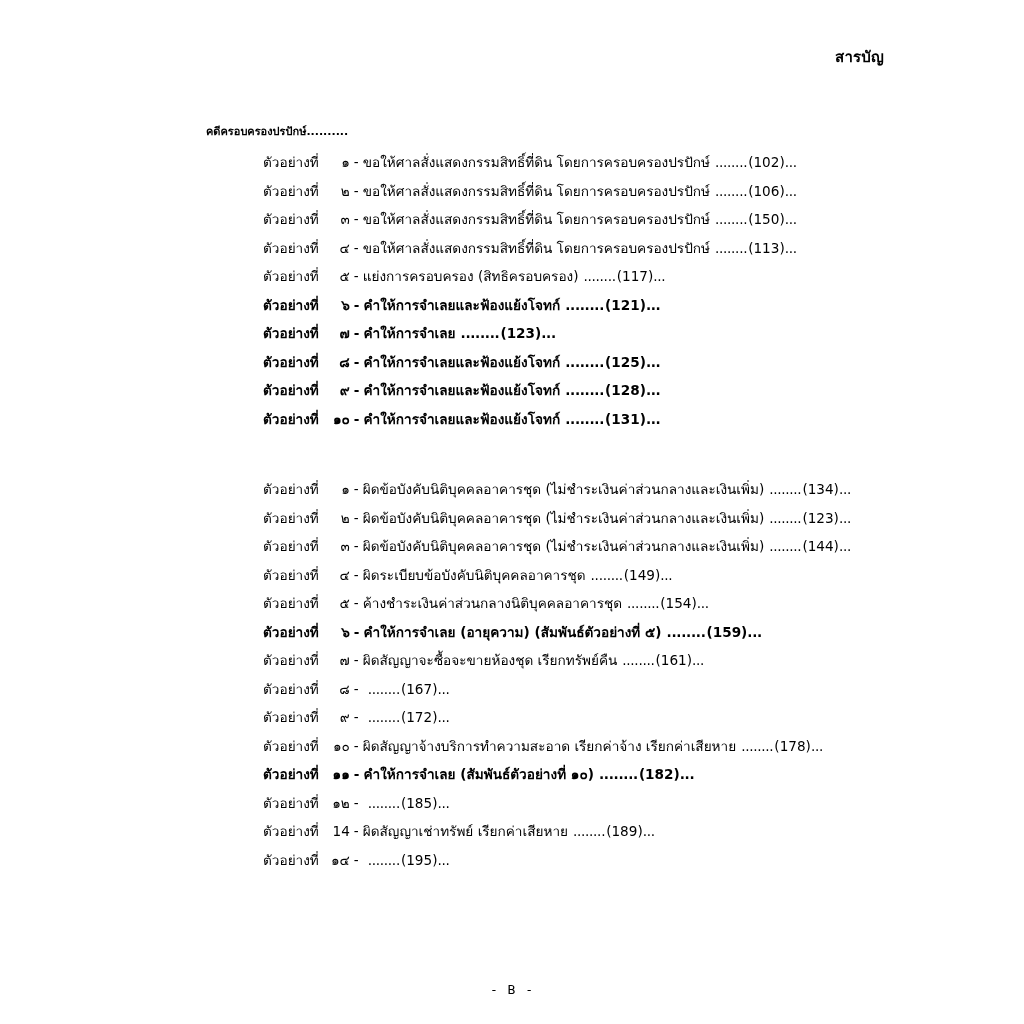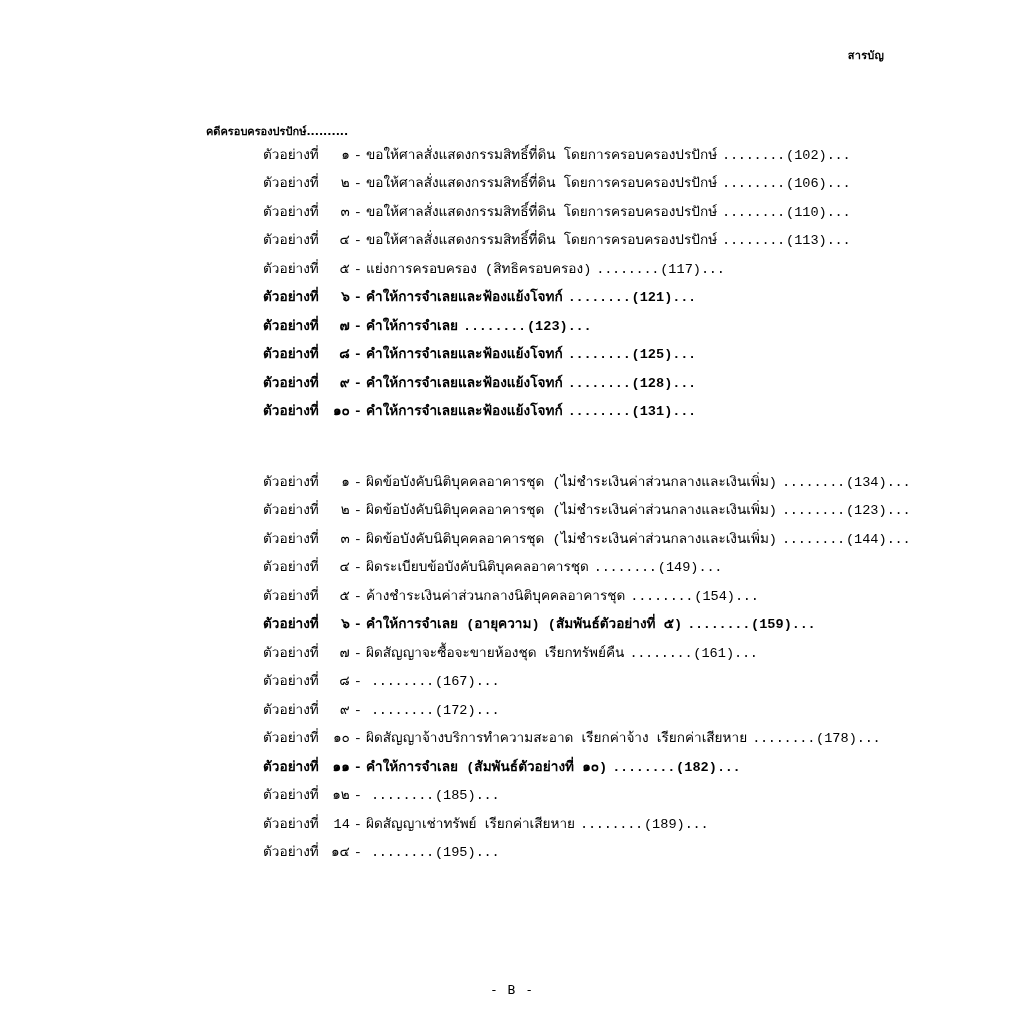--- a/index.html
+++ b/index.html
@@ -22,21 +22,21 @@
     inset: 0;
     width: 1024px;
     height: 1024px;
   }
 
   
   .running-header {
     position: absolute;
     top: 50px;
     right: 140px;
-    font-size: 11px;
+    font-size: 15px;
     font-weight: bold;
     letter-spacing: 0.2px;
     line-height: 1;
     white-space: nowrap;
   }
 
   
   .content {
     position: absolute;
     top: 126px;
@@ -61,27 +61,26 @@
   }
 
   .entry-list {
     margin: 0;
     padding: 0;
     list-style: none;
   }
 
   .entry {
     display: flex;
-    align-items: flex-start;
+    align-items: center;
     padding-left: 57px;
     font-size: 13.6px;
     line-height: 1.0;
     height: 28.5px;
     white-space: nowrap;
-    font-family: Liberation Mono, monospace;
   }
 
   .entry.bold {
     font-weight: bold;
   }
 
   .entry-label {
     flex: 0 0 auto;
   }
 
@@ -160,21 +159,21 @@
             <span class="entry-leader">........</span>
             <span class="entry-page">(106)</span>
             <span class="entry-tail">...</span>
           </li>
           <li class="entry">
             <span class="entry-label">ตัวอย่างที่</span>
             <span class="entry-num">๓</span>
             <span class="entry-dash">-</span>
             <span class="entry-text">ขอให้ศาลสั่งแสดงกรรมสิทธิ์ที่ดิน โดยการครอบครองปรปักษ์</span>
             <span class="entry-leader">........</span>
-            <span class="entry-page">(110)</span>
+            <span class="entry-page">(150)</span>
             <span class="entry-tail">...</span>
           </li>
           <li class="entry">
             <span class="entry-label">ตัวอย่างที่</span>
             <span class="entry-num">๔</span>
             <span class="entry-dash">-</span>
             <span class="entry-text">ขอให้ศาลสั่งแสดงกรรมสิทธิ์ที่ดิน โดยการครอบครองปรปักษ์</span>
             <span class="entry-leader">........</span>
             <span class="entry-page">(113)</span>
             <span class="entry-tail">...</span>

